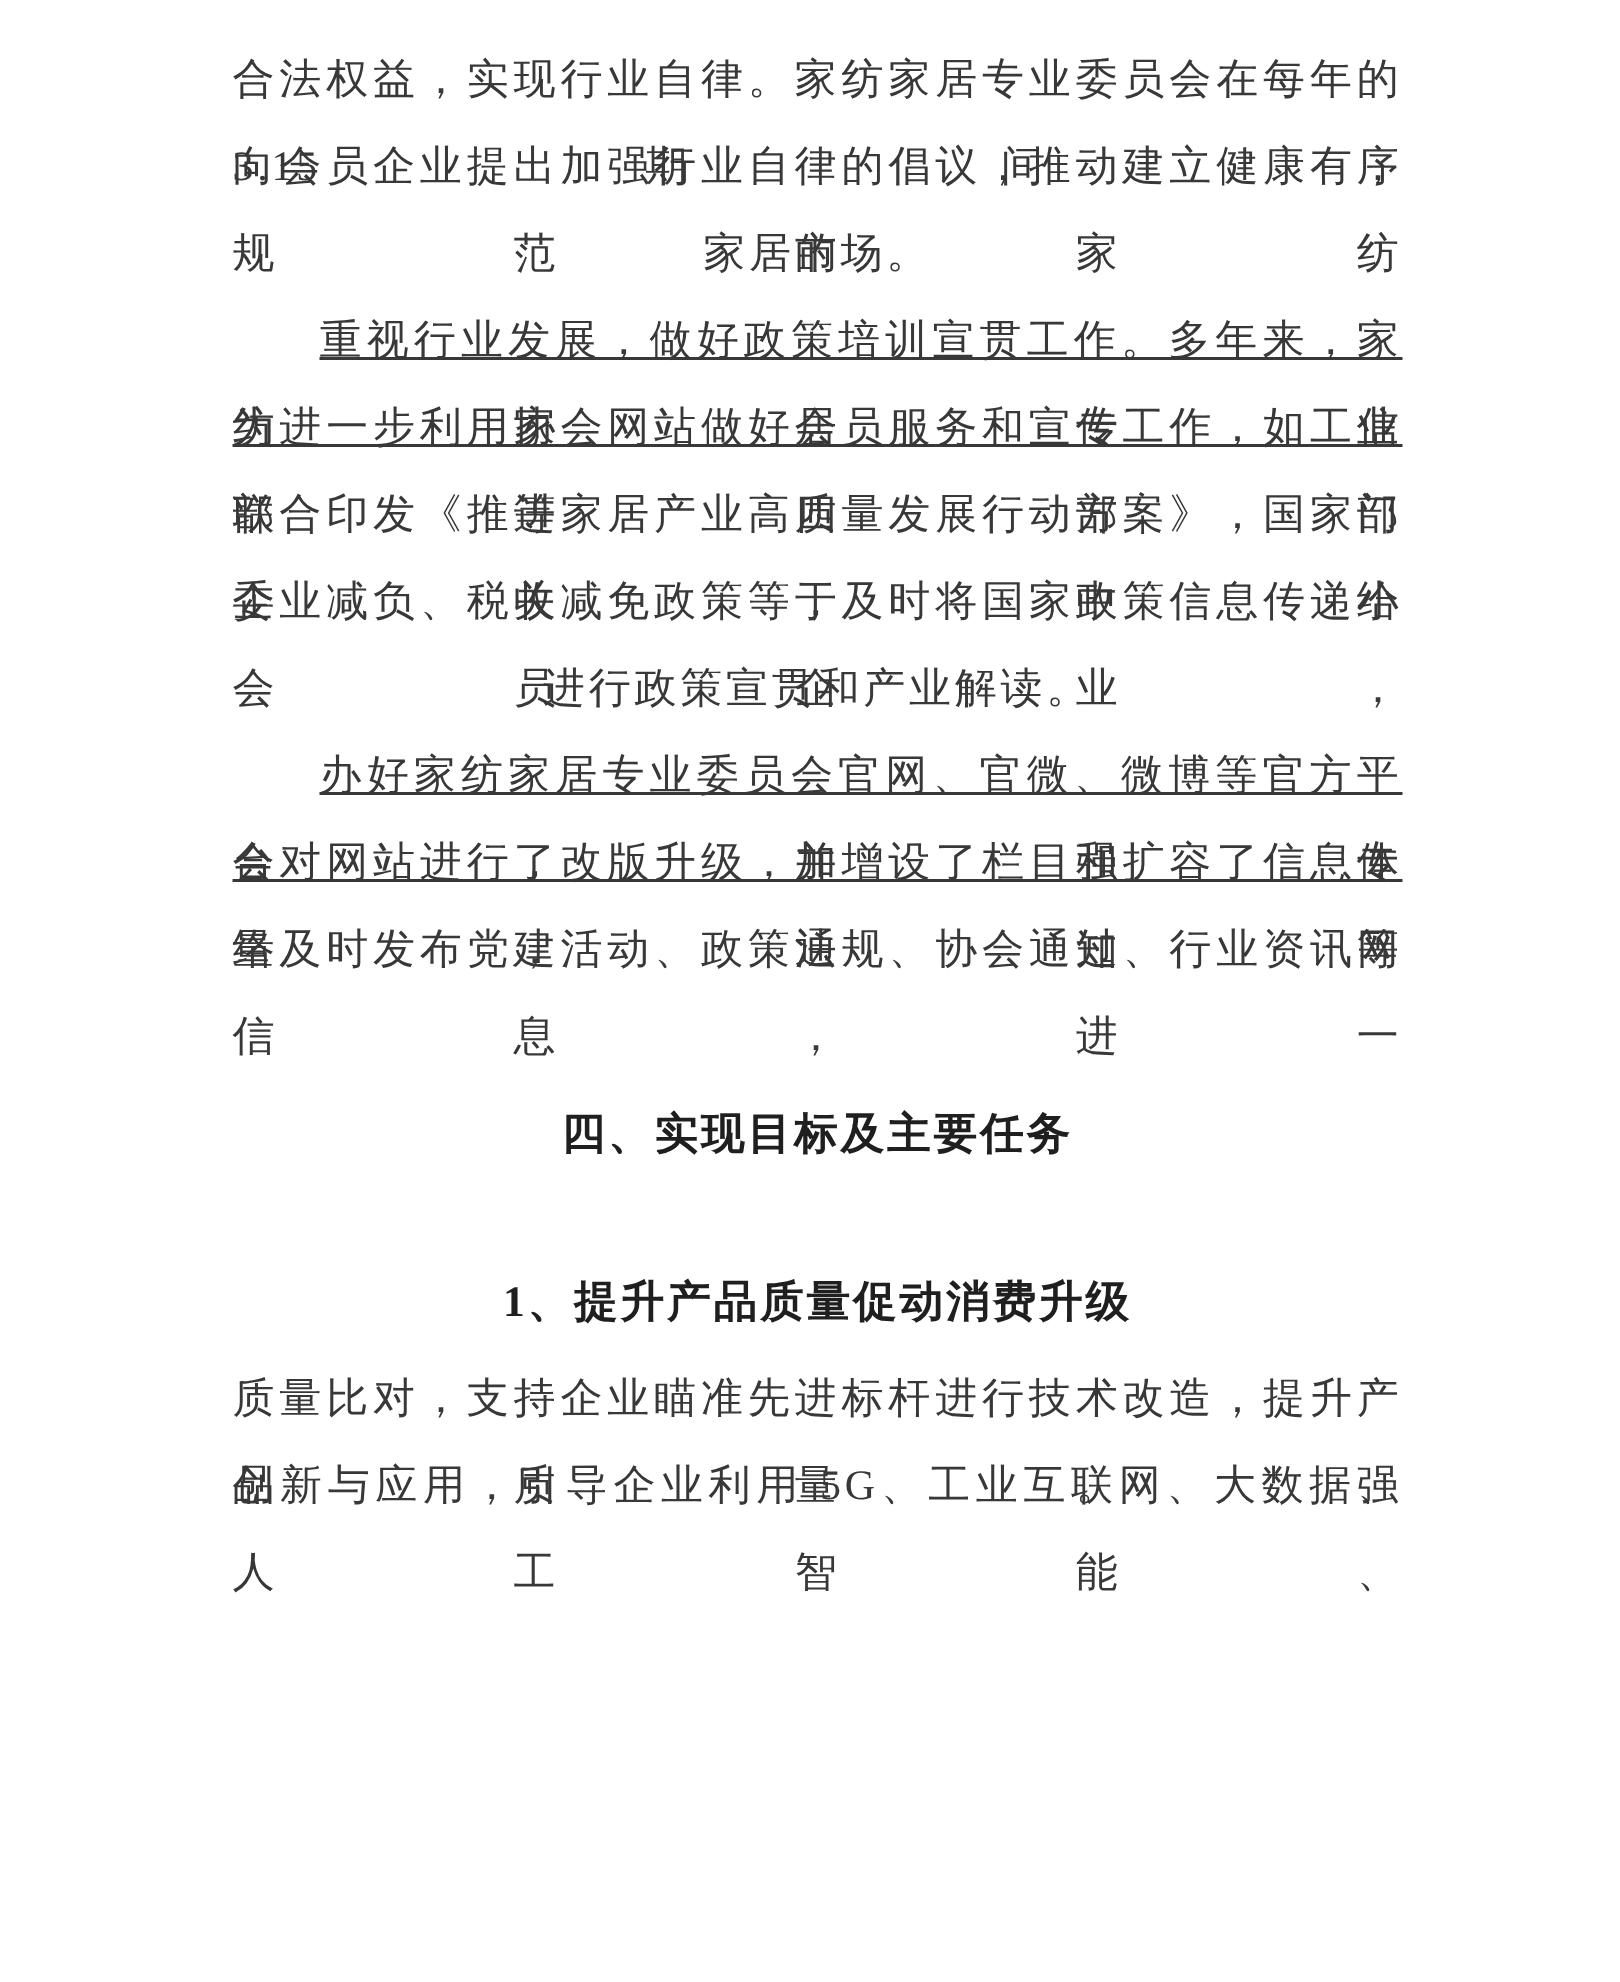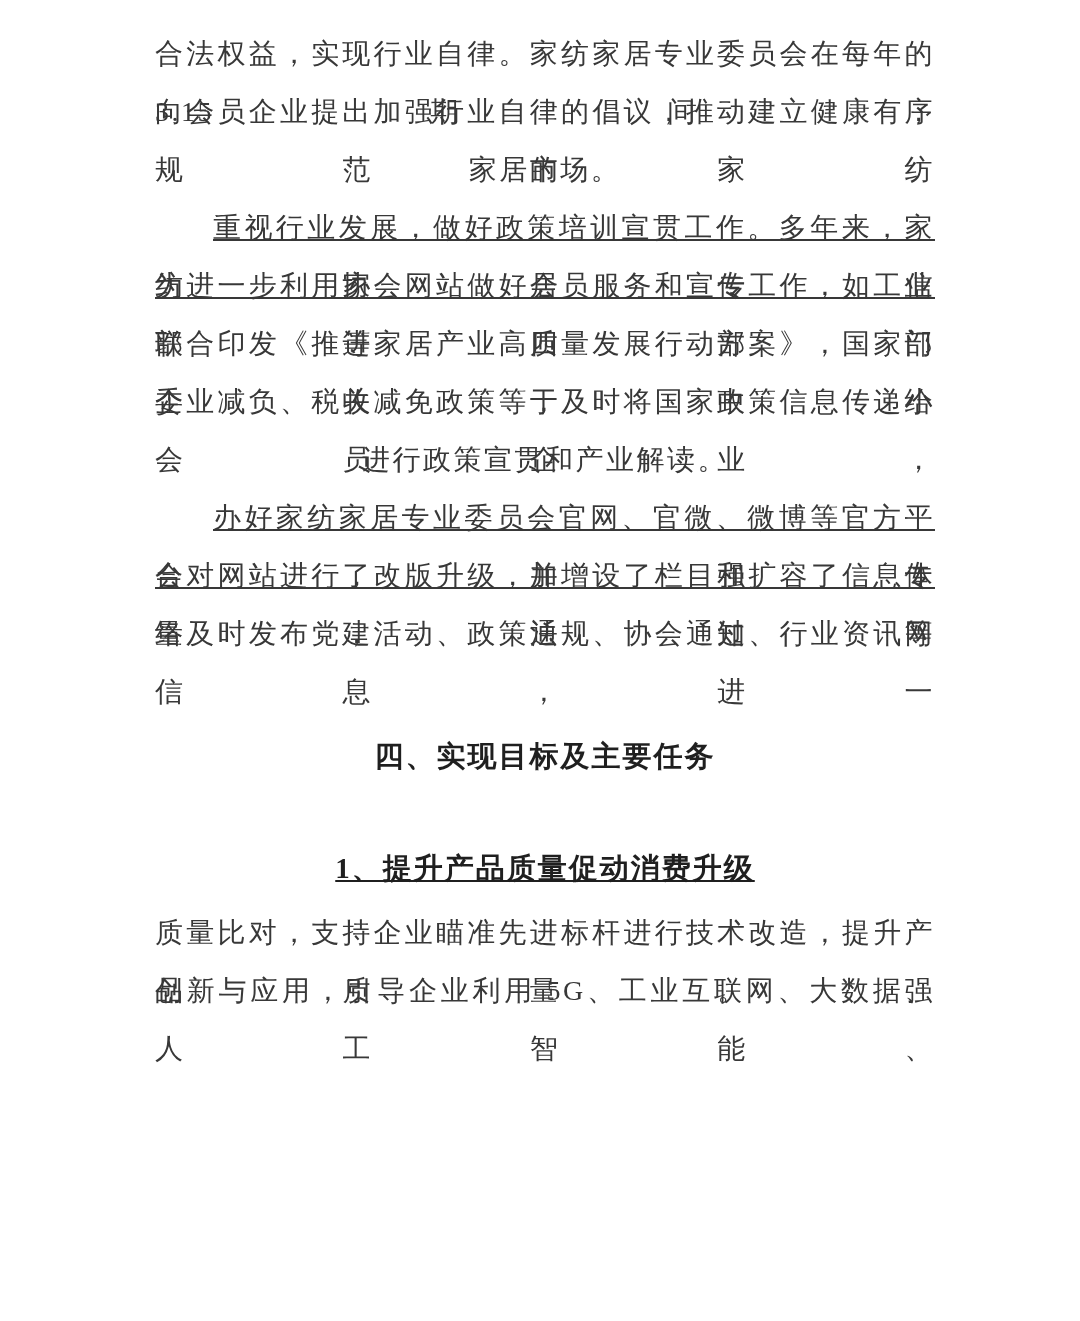--- a/index.html
+++ b/index.html
@@ -46,21 +46,21 @@
   .heading1, .heading2 {
     font-size: 29px;
     line-height: 58px;
     height: 58px;
     font-weight: bold;
     color: #1f1f1f;
     letter-spacing: 2px;
     text-align: center;
   }
   .heading1 { margin-top: 64px; }
-  .heading2 { margin-top: 54px; text-decoration: underline; }
+  .heading2 { margin-top: 54px; }
   .heading2 + .para { margin-top: 7px; }
 </style>
 </head>
 <body>
 
 <div id="page">
   <div id="doc">
       <div class="para">
         <div class="line fill">合法权益，实现行业自律。家纺家居专业委员会在每年的 3.15 期间，</div>
         <div class="line fill">向会员企业提出加强行业自律的倡议，推动建立健康有序规范的家纺</div>

